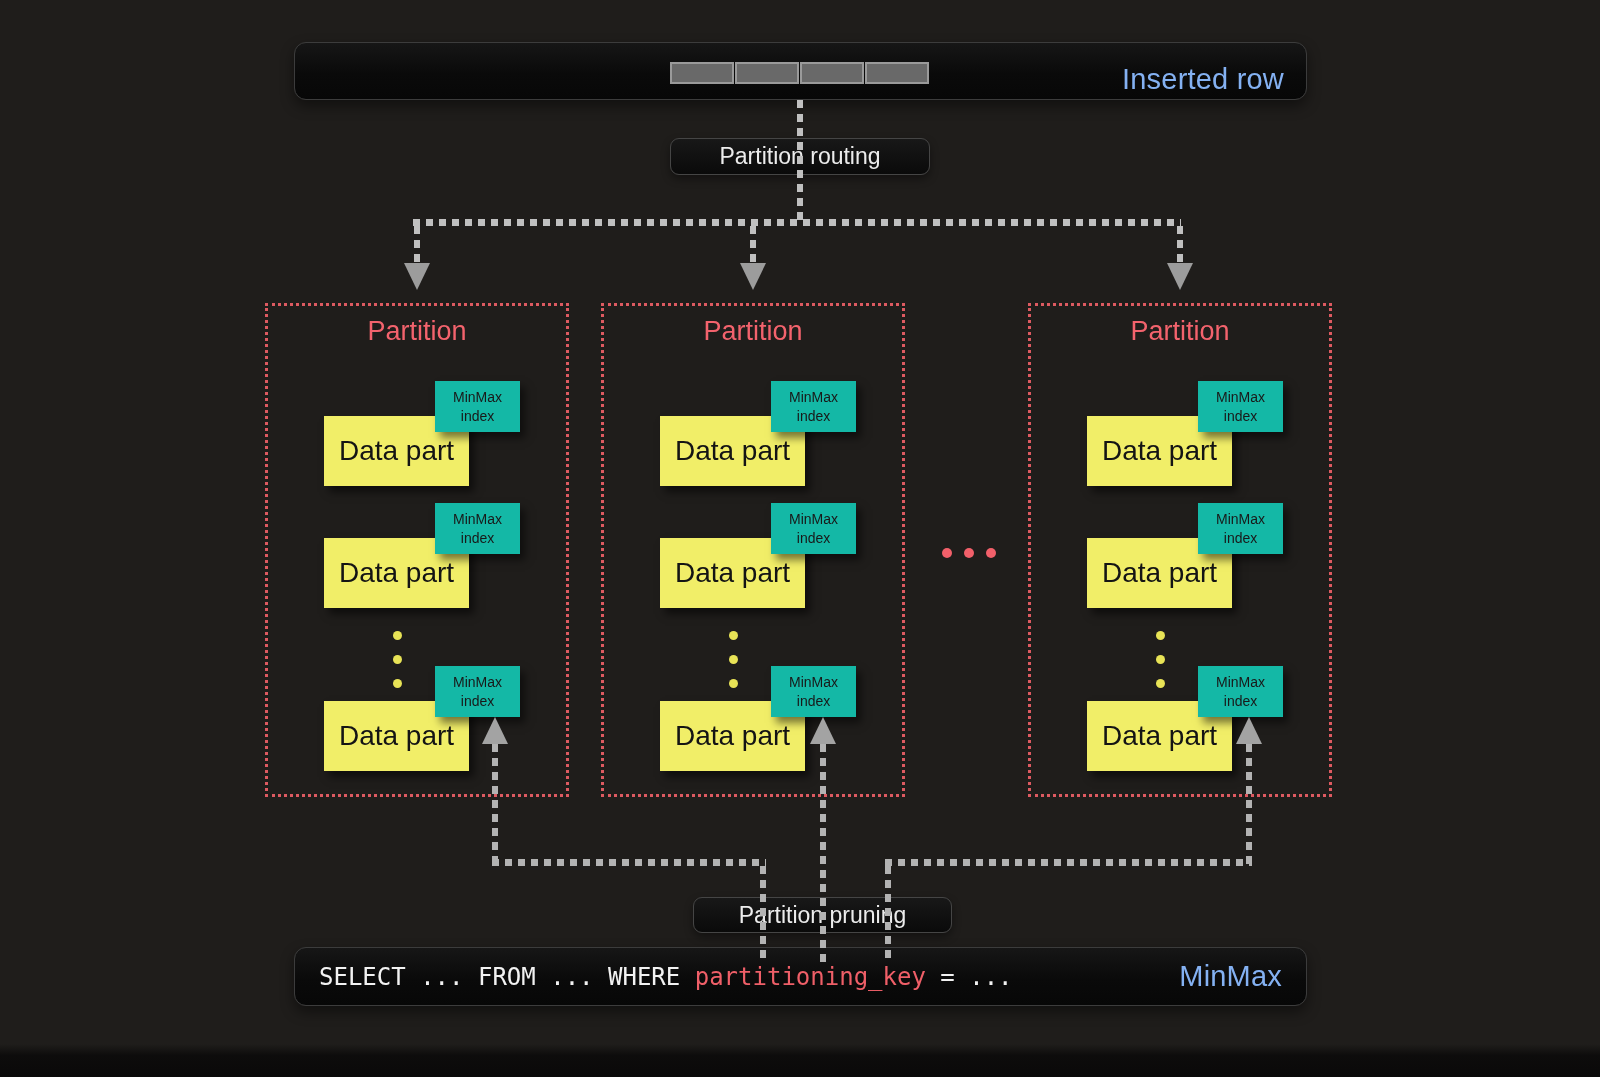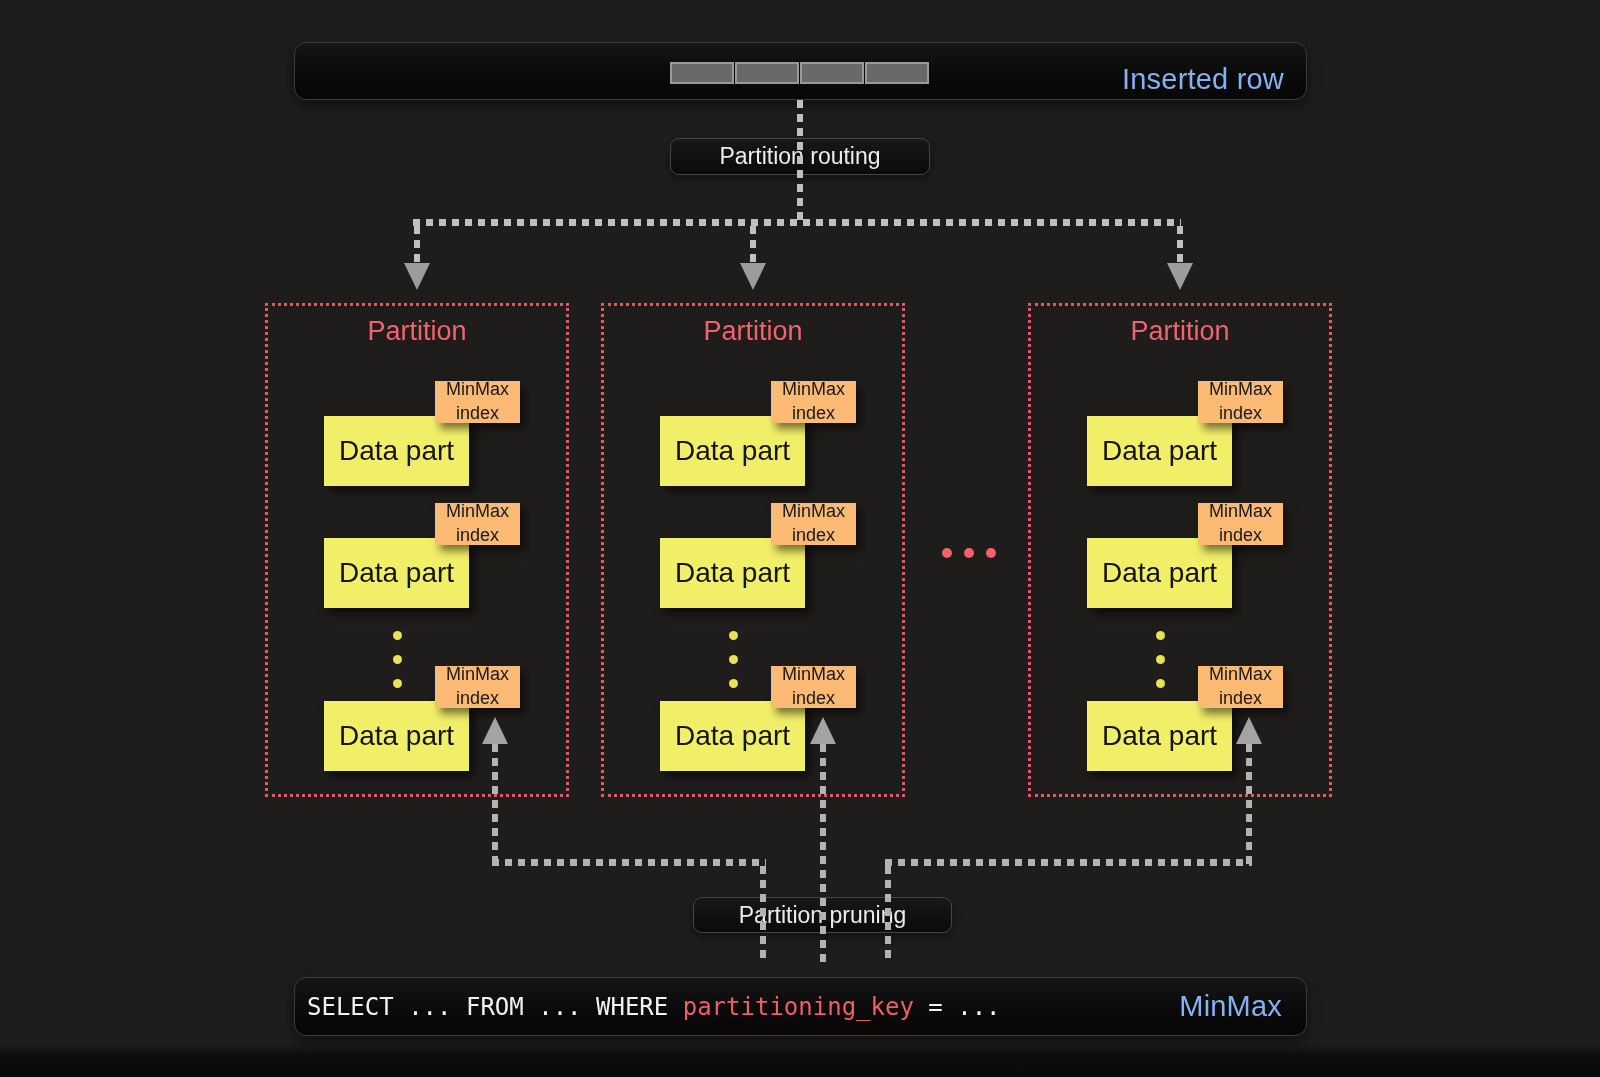--- a/index.html
+++ b/index.html
@@ -10,21 +10,21 @@
   }
   
   .bar{
     position:absolute;box-sizing:border-box;
     background:linear-gradient(180deg,#161616 0%,#0a0a0a 55%,#070707 100%);
     border:1px solid #3c3c3c;border-radius:12px;
     box-shadow:0 6px 14px rgba(0,0,0,.45);
     z-index:4;
   }
   #inserted-bar{left:294px;top:42px;width:1013px;height:58px;}
-  #query-bar{left:294px;top:977px;width:1013px;height:59px;display:flex;align-items:center;justify-content:space-between;padding:0 24px 0 12px;}
+  #query-bar{left:294px;top:947px;width:1013px;height:59px;display:flex;align-items:center;justify-content:space-between;padding:0 24px 0 24px;}
   .blue-label{color:#84b1f2;font-size:29px;letter-spacing:.2px;}
   #inserted-bar .blue-label{position:absolute;right:22px;top:50%;transform:translateY(-50%);margin-top:8px;}
   
   .cells{position:absolute;left:375px;top:19px;display:flex;gap:1px;}
   .cell{box-sizing:border-box;width:64px;height:22px;background:#696969;border:2px solid #9a9a9a;}
   
   .code{font-family:"DejaVu Sans Mono",monospace;font-size:24px;color:#f2f2f2;white-space:pre;}
   .code .key{color:#ef5f68;}
   
   .tag-label{
@@ -50,23 +50,23 @@
     border-left:13px solid transparent;border-right:13px solid transparent;border-bottom:27px solid #a3a3a3;}
   
   .partition{position:absolute;top:303px;width:304px;height:494px;box-sizing:border-box;
     border:3px dotted #dd5a61;z-index:1;}
   .p-title{position:absolute;left:0;top:10px;width:100%;text-align:center;
     color:#f3636d;font-size:27px;z-index:2;}
   .dpart{position:absolute;left:56px;width:145px;height:70px;background:#f1ee68;
     display:flex;align-items:center;justify-content:center;
     color:#141414;font-size:28px;z-index:2;
     box-shadow:5px 6px 8px rgba(0,0,0,.55);}
-  .mmtag{position:absolute;left:167px;width:85px;height:42px;background:#fdba74;
+  .mmtag{position:absolute;left:167px;width:85px;height:51px;background:#14b8a6;
     display:flex;align-items:center;justify-content:center;text-align:center;
-    color:#191919;font-size:18px;line-height:1.32;z-index:3;
+    color:#191919;font-size:14px;line-height:1.32;z-index:3;
     box-shadow:5px 6px 8px rgba(0,0,0,.5);}
   .ydots{position:absolute;left:125px;top:325px;display:flex;flex-direction:column;gap:15px;z-index:2;}
   .ydots i{width:9px;height:9px;border-radius:50%;background:#e8e356;}
   .red-ellipsis{position:absolute;left:942px;top:548px;display:flex;gap:12px;z-index:2;}
   .red-ellipsis i{width:10px;height:10px;border-radius:50%;background:#f2606a;}
   
   #bottom-band{position:absolute;left:0;top:1044px;width:1600px;height:33px;z-index:8;
     background:linear-gradient(180deg,rgba(10,9,9,0) 0%,rgba(10,9,9,.85) 35%,#0a0909 100%);}
 </style>
 </head>

